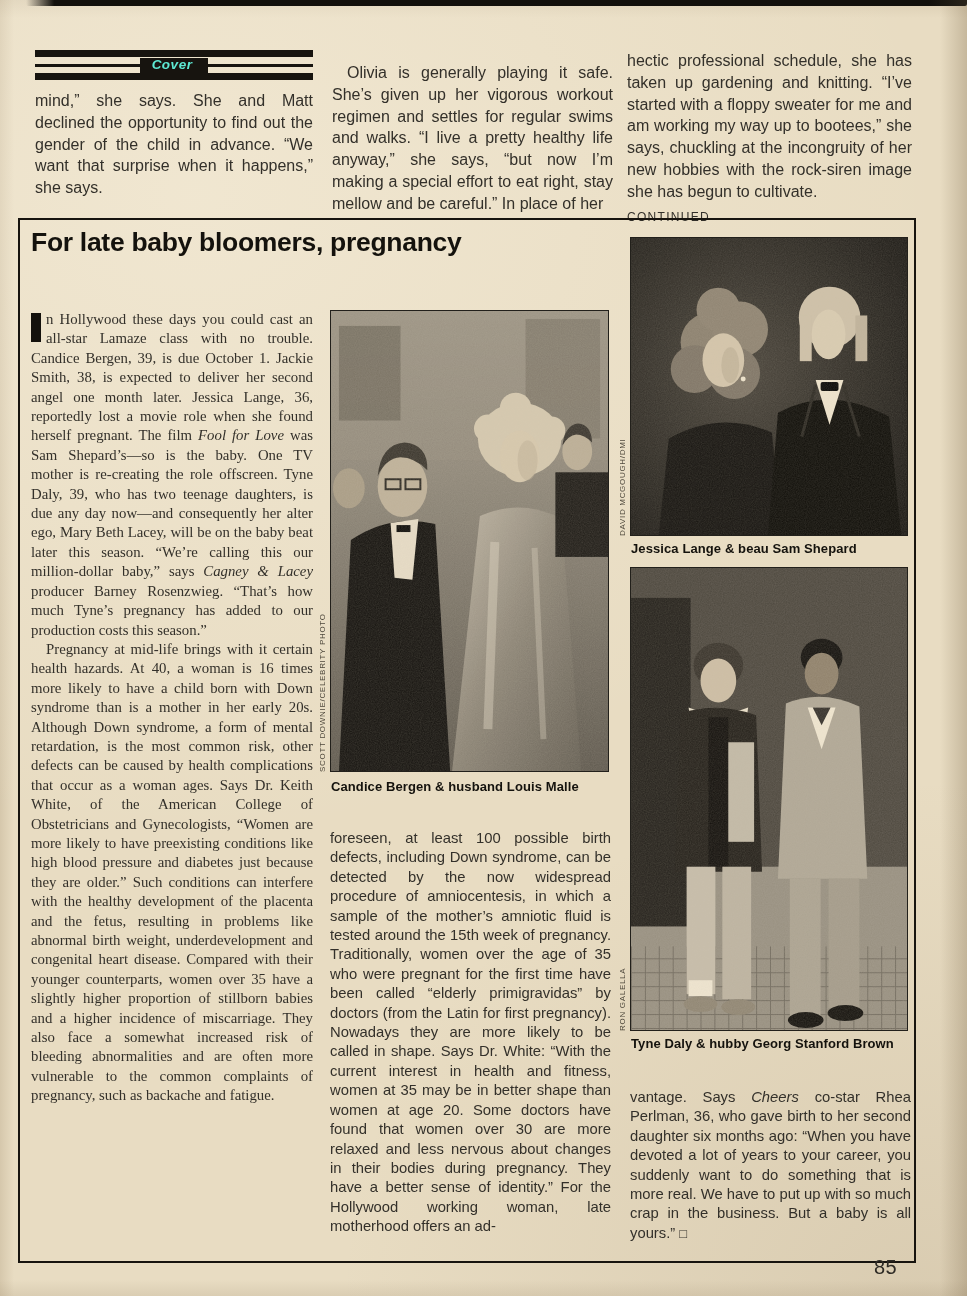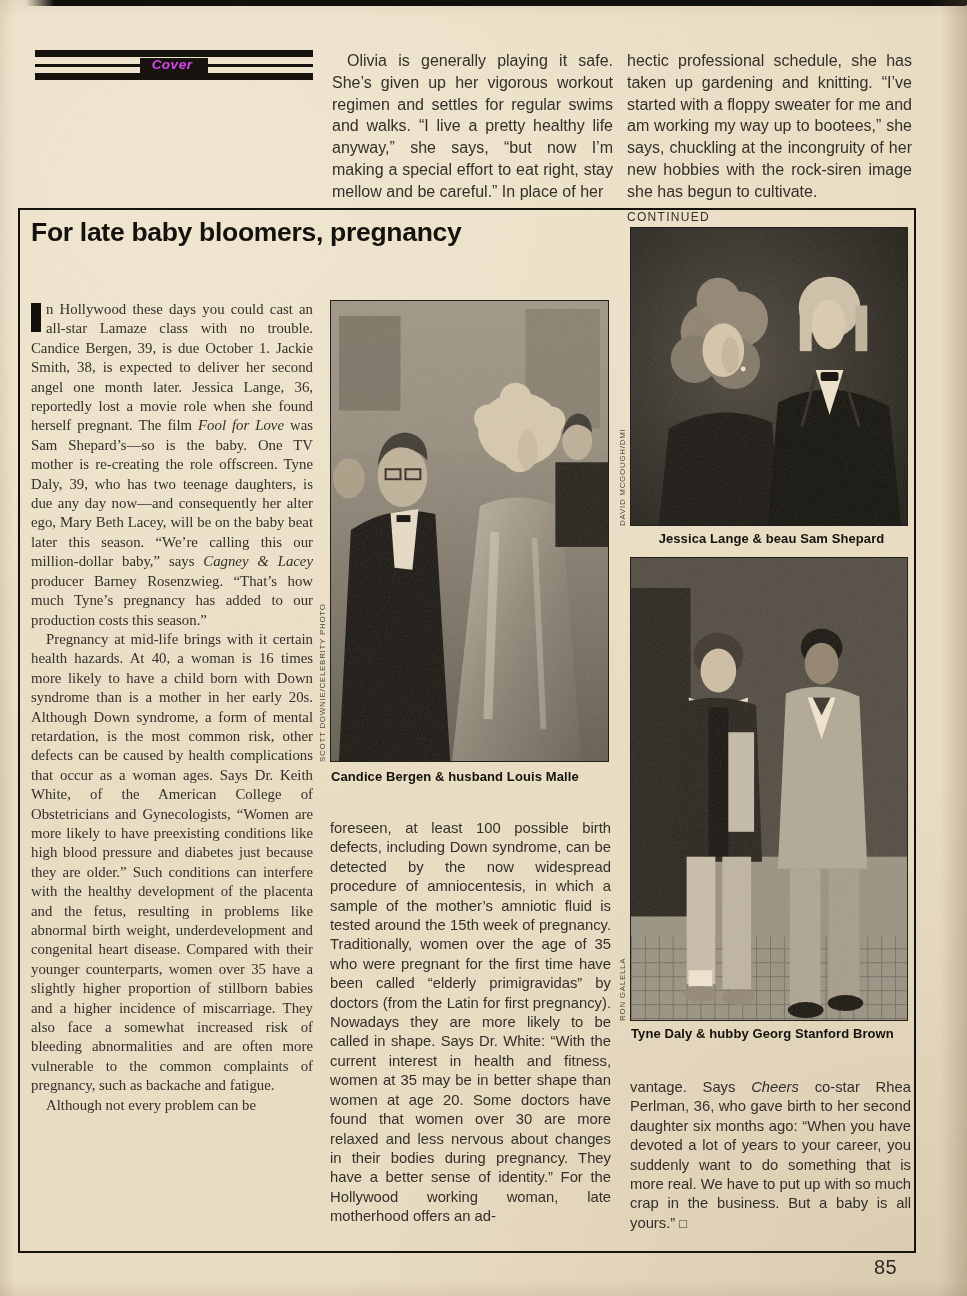--- a/index.html
+++ b/index.html
@@ -16,51 +16,51 @@
   .top-edge{position:absolute; top:0; left:26px; width:941px; height:6px;
     background:linear-gradient(90deg, rgba(16,14,10,0) 0%, #12100c 3%, #12100c 96%, #2a251c 100%);
     border-radius:0 0 2px 2px;}
   
   .topcol{position:absolute; top:50px;}
   .topcol1{left:35px;  width:278px;}
   .topcol2{left:332px; width:281px;}
   .topcol3{left:627px; width:285px;}
   .toptext{margin:0; font-size:16px; line-height:21.8px; text-align:justify; color:#33302a;}
   .topcol1 .toptext{margin-top:10px;}
-  .indent{text-indent:15px;}
+  .indent{text-indent:15px;margin-top:12px;}
   .continued{margin-top:7px; font-size:12px; letter-spacing:1.3px; color:#33302a;}
   
   .cover-banner{width:100%;}
   .cb-bar{height:7px; background:#17140f;}
   .cb-mid{display:flex; align-items:center; height:14px; margin:1px 0;}
   .cb-line{flex:1; height:3px; background:#17140f;}
-  .cb-label{background:#17140f; color:#d946ef; font-weight:700; font-style:italic;
+  .cb-label{background:#17140f; color:#5eead4; font-weight:700; font-style:italic;
     font-size:13.5px; line-height:14px; padding:0 16px 1px 12px; letter-spacing:.5px;}
   
-  .feature-box{position:absolute; left:18px; top:208px; width:898px; height:1045px;
+  .feature-box{position:absolute; left:18px; top:218px; width:898px; height:1045px;
     border:2.5px solid #17140f; box-sizing:border-box;}
   .headline{position:absolute; left:11px; top:7px; margin:0;
     font-size:26.5px; line-height:31px; font-weight:700; letter-spacing:-0.3px; color:#14120d;}
   .ftext{margin:0; font-size:14.8px; line-height:19.4px; text-align:justify; color:#33302a;}
   .f-left  {position:absolute; left:11px;  top:90px;  width:282px;font-family:Liberation Serif, serif;}
   .f-center{position:absolute; left:310px; top:609px; width:281px;}
   .f-right {position:absolute; left:610px; top:868px; width:281px;}
   .dropcap{float:left; width:10px; height:29px; margin:3px 5px 0 0;
     background:#14110c; color:rgba(0,0,0,0); overflow:hidden; font-size:10px;}
   .endmark{font-size:13px;}
   
   figure.photo{position:absolute; margin:0; border:1.5px solid #22201a; box-sizing:border-box;
     filter:sepia(.28) saturate(.75) contrast(1.02); background:#6e6254;}
   figure.photo svg{display:block; width:100%; height:100%;}
   .ph-bergen{left:310px; top:90px;  width:279px; height:462px;}
   .ph-lange {left:610px; top:17px;  width:278px; height:299px;}
   .ph-daly  {left:610px; top:347px; width:278px; height:464px;}
   .caption{position:absolute; margin:0; font-size:13px; font-weight:700; color:#14120d; letter-spacing:.1px;}
   .cap-bergen{left:311px; top:559px; width:281px;}
-  .cap-lange {left:611px; top:321px; width:281px;text-align:center;}
+  .cap-lange {left:611px; top:321px; width:281px;}
   .cap-daly  {left:611px; top:816px; width:285px;}
   .credit{position:absolute; writing-mode:vertical-rl; transform:rotate(180deg);
     font-size:8px; letter-spacing:.7px; color:#4e483c; white-space:nowrap; text-align:left;}
   .credit-bergen{left:298px; top:370px; height:182px;}
   .credit-lange {left:598px; top:198px; height:118px;}
   .credit-daly  {left:598px; top:710px; height:101px;}
   .page-number{position:absolute; left:874px; top:1256px; font-size:20px; color:#2e2b25; letter-spacing:.5px;}
 </style>
 </head>
 <body>
@@ -71,38 +71,38 @@
   <div class="topcol topcol1">
     <div class="cover-banner">
       <div class="cb-bar"></div>
       <div class="cb-mid">
         <span class="cb-line"></span>
         <span class="cb-label">Cover</span>
         <span class="cb-line"></span>
       </div>
       <div class="cb-bar"></div>
     </div>
+    <p class="toptext">mind,” she says. She and Matt declined the opportunity to find out the gender of the child in advance. “We want that surprise when it happens,” she says.</p>
   </div>
 
   <div class="topcol topcol2">
     <p class="toptext indent">Olivia is generally playing it safe. She’s given up her vigorous workout regimen and settles for regular swims and walks. “I live a pretty healthy life anyway,” she says, “but now I’m making a special effort to eat right, stay mellow and be careful.” In place of her</p>
   </div>
 
   <div class="topcol topcol3">
     <p class="toptext">hectic professional schedule, she has taken up gardening and knitting. “I’ve started with a floppy sweater for me and am working my way up to bootees,” she says, chuckling at the incongruity of her new hobbies with the rock-siren image she has begun to cultivate.</p>
     <div class="continued">CONTINUED</div>
   </div>
 
   <section class="feature-box">
     <h1 class="headline"><span>For late baby bloomers, pregnancy</span><br></h1>
 
     <div class="f-left">
       <p class="ftext"><span class="dropcap">I</span><span>n Hollywood these days you could cast an all-star Lamaze class with no trouble. Candice Bergen, 39, is due October 1. Jackie Smith, 38, is expected to deliver her second angel one month later. Jessica Lange, 36, reportedly lost a movie role when she found herself pregnant. The film <i>Fool for Love</i> was Sam Shepard’s—so is the baby. One TV mother is re-creating the role offscreen. Tyne Daly, 39, who has two teenage daughters, is due any day now—and consequently her alter ego, Mary Beth Lacey, will be on the baby beat later this season. “We’re calling this our million-dollar baby,” says <i>Cagney &amp; Lacey</i> producer Barney Rosenzwieg. “That’s how much Tyne’s pregnancy has added to our production costs this season.”</span></p>
       <p class="ftext indent">Pregnancy at mid-life brings with it certain health hazards. At 40, a woman is 16 times more likely to have a child born with Down syndrome than is a mother in her early 20s. Although Down syndrome, a form of mental retardation, is the most common risk, other defects can be caused by health complications that occur as a woman ages. Says Dr. Keith White, of the American College of Obstetricians and Gynecologists, “Women are more likely to have preexisting conditions like high blood pressure and diabetes just because they are older.” Such conditions can interfere with the healthy development of the placenta and the fetus, resulting in problems like abnormal birth weight, underdevelopment and congenital heart disease. Compared with their younger counterparts, women over 35 have a slightly higher proportion of stillborn babies and a higher incidence of miscarriage. They also face a somewhat increased risk of bleeding abnormalities and are often more vulnerable to the common complaints of pregnancy, such as backache and fatigue.</p>
-      <p class="ftext indent">Although not every problem can be</p>
     </div>
 
     <figure class="photo ph-bergen">
       <svg viewBox="0 0 279 462" preserveAspectRatio="none">
         <defs>
           <linearGradient id="bgA" x1="0" y1="0" x2="0" y2="1">
             <stop offset="0" stop-color="#9f988a"></stop>
               <stop offset="1" stop-color="#5c564c"></stop>
           </linearGradient>
           <linearGradient id="dressA" x1="0" y1="0" x2="1" y2="1">

